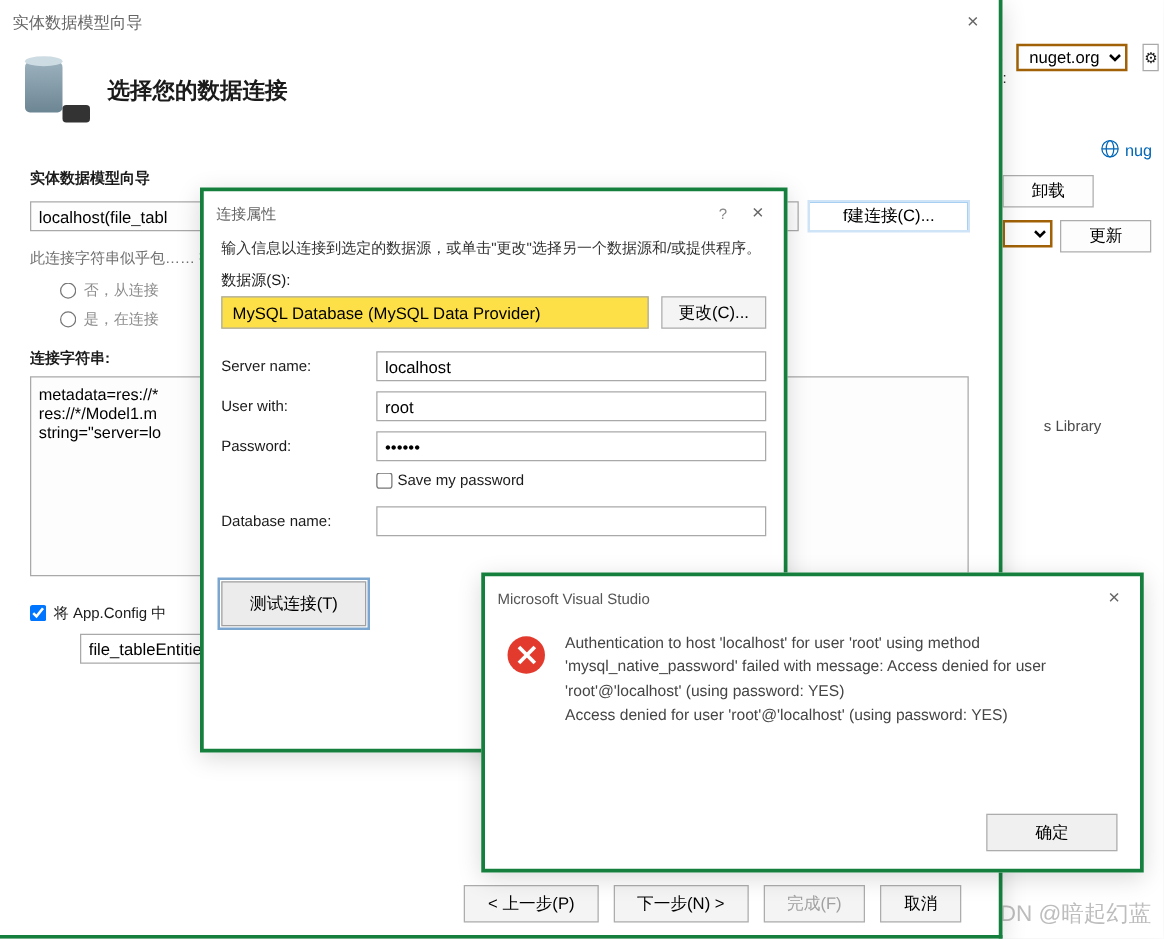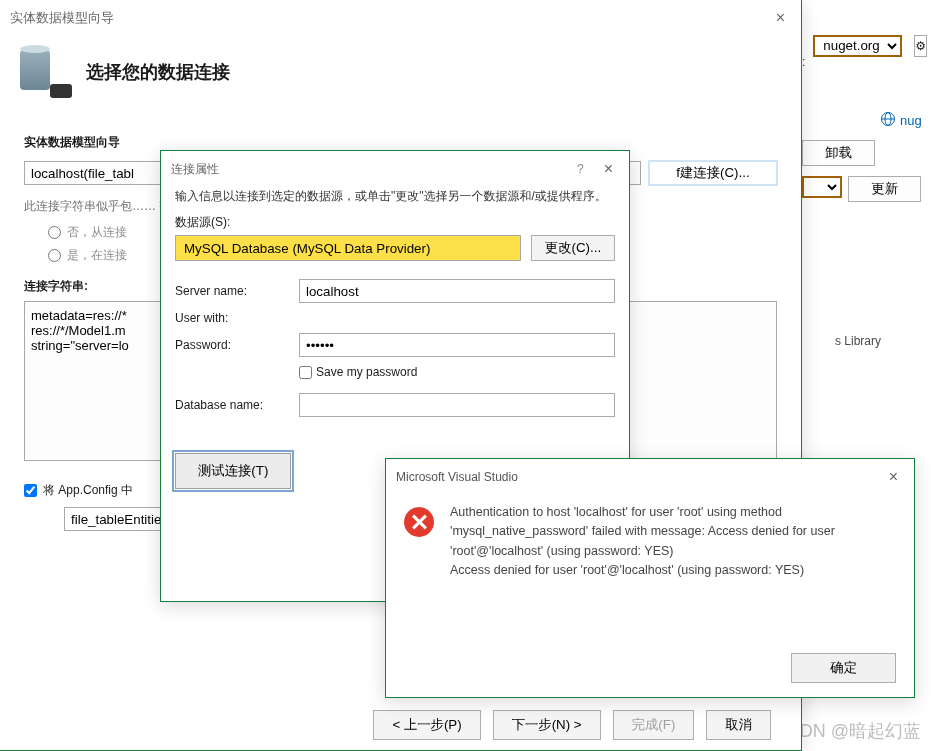--- a/index.html
+++ b/index.html
@@ -6,21 +6,21 @@
     body {
       font-family: "Microsoft YaHei", "Segoe UI", Tahoma, sans-serif;
       font-size: 12px;
       background: #fff;
       position: relative;
       width: 931px;
       height: 751px;
       overflow: hidden;
       color: #1b1b1b;
     }
-    .window { position: absolute; background: #fff; border: 1px solid #15803d; box-shadow: 0 4px 18px rgba(0,0,0,.15); }
+    .window { position: absolute; background: #fff; border: 3px solid #15803d; box-shadow: 0 4px 18px rgba(0,0,0,.15); }
     .titlebar { display: flex; align-items: center; justify-content: space-between; padding: 6px 10px 0 10px; height: 30px; color: #5a5a5a; font-size: 12px; }
     .close-x { font-size: 16px; color: #666; padding: 0 6px; line-height: 1; }
 
     
     #vs-pm { left: 0; top: 0; width: 931px; height: 751px; border: none; }
     #vs-pm .top-row { display:flex; align-items:center; gap:8px; padding: 20px 10px 10px 790px; }
     #vs-pm label.l { color:#2b2b2b; }
     #vs-pm select, #vs-pm input.combo { border:2px solid #a16207; height:22px; padding:0 4px; background:#fff; }
     #vs-pm .gear { width:22px; height:22px; border:1px solid #a9a9a9; display:flex; align-items:center; justify-content:center; background:#fff; margin-left:4px; }
     #vs-pm .nug-link { color:#0067b8; display:flex; gap:4px; align-items:center; padding: 30px 14px 10px 880px; font-size:13px; }
@@ -186,20 +186,21 @@
       <input class="ds-ro" readonly="" value="MySQL Database (MySQL Data Provider)" style="">
       <button class="chg">更改(C)...</button>
     </div>
     <div class="form">
       <div class="frow">
         <label>Server name:</label>
         <input type="text" value="localhost" style="">
       </div>
       <div class="frow">
         <label>User with:</label>
+        <input type="text" value="root" style="">
       </div>
       <div class="frow">
         <label>Password:</label>
         <input type="text" value="••••••" style="">
       </div>
       <div class="chk-row">
         <input type="checkbox" style="">
         <span>Save my password</span>
       </div>
       <div class="frow" style="margin-top:14px">

